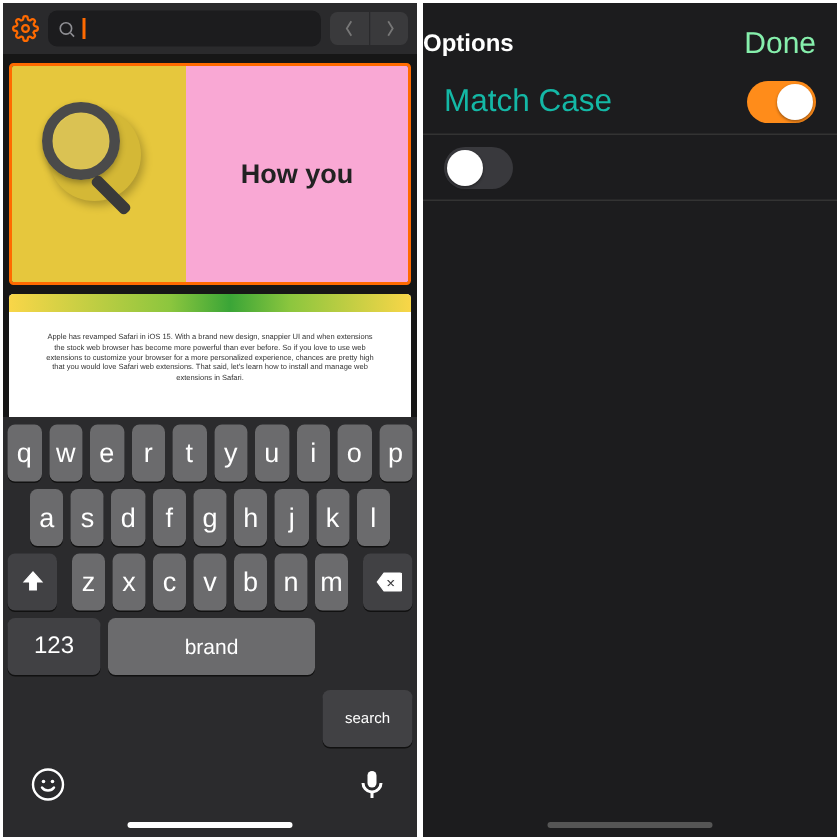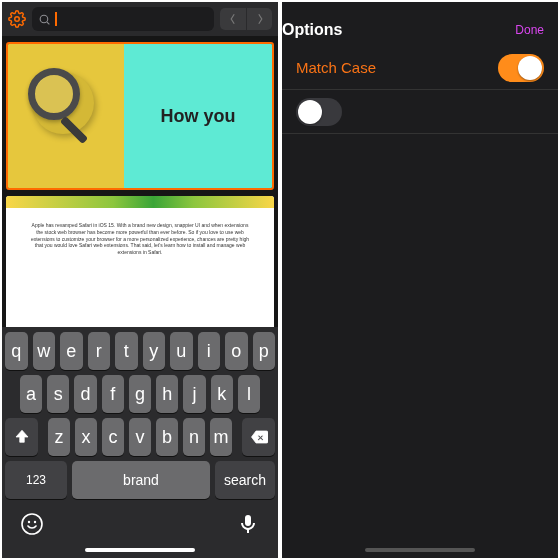--- a/index.html
+++ b/index.html
@@ -16,46 +16,46 @@
   .chev { width: 26px; height: 22px; background: #3a3a3c; display: flex; align-items: center; justify-content: center; }
   .chev:first-child { border-radius: 5px 0 0 5px; }
   .chev:last-child { border-radius: 0 5px 5px 0; border-left:1px solid #2a2a2c;}
   .chev svg { width: 10px; height: 12px; stroke: #777; }
   .slides { background: #161616; padding: 6px 4px 4px; }
   .slide1 { height: 148px; border: 2px solid #ff6a00; border-radius: 3px; display: flex; overflow: hidden; }
   .slide1-left { width: 44%; background: #e6c73d; display:flex; align-items:center; justify-content:center; position:relative; }
   .mag-base { width: 62px; height: 62px; background:#d4b836; border-radius:50%; position:absolute; top:28px; left:24px; box-shadow: 2px 3px 6px rgba(0,0,0,.25);}
   .mag-glass { position:absolute; top:24px; left:20px; width:52px; height:52px; border:7px solid #4a4a4a; border-radius:50%; background:rgba(255,255,255,.15); box-shadow:0 2px 4px rgba(0,0,0,.3);}
   .mag-handle { position:absolute; top:70px; left:62px; width:8px; height:32px; background:#3a3a3a; transform:rotate(-45deg); border-radius:3px;}
-  .slide1-right { width: 56%; background:#5eead4; display:flex; align-items:center; justify-content:center; }
+  .slide1-right { width: 56%; background:#f9a8d4; display:flex; align-items:center; justify-content:center; }
   .slide1-right span { font-weight:800; font-size:18px; color:#222; }
   .slide2 { margin-top:6px; height:148px; border-radius:3px; overflow:hidden; background:#fff; display:flex; flex-direction:column; }
   .gradient { height:12px; background:linear-gradient(90deg,#f9d648 0%,#8cc63e 40%,#3aa537 55%,#8cc63e 70%,#f9d648 100%); }
   .slide2-body { flex:1; padding:14px 24px; }
   .para { font-size:5px; color:#333; line-height:1.35; text-align:center; font-weight:500; }
   
   .kbwrap { position:absolute; bottom:0; left:0; right:0; background:#2b2b2d; }
   .krow { display:flex; gap:5px; padding:5px 3px 0; justify-content:center;}
   .key { flex:1; height:38px; background:#6b6b6d; border-radius:5px; display:flex; align-items:center; justify-content:center; color:#fff; font-size:18px; box-shadow:0 1px 0 #111;}
   .key.dark { background:#414144; font-size:14px;}
   .key.space { flex:4;}
   .key.small { flex:0 0 33px;}
-  .key.search{ flex:0 0 60px; font-size:14px;}
-  .key.num { flex:0 0 62px; font-size:12px;}
+  .key.search{ flex:0 0 60px; font-size:10px;margin-top:48px;}
+  .key.num { flex:0 0 62px; font-size:16px;}
   .krow.r2 { padding-left:18px; padding-right:18px;}
   .krow.r3 .key.dark svg { width:18px; height:18px; stroke:#fff; fill:#fff;}
   .bottombar { display:flex; justify-content:space-between; align-items:center; padding:8px 18px 4px; }
   .bottombar svg { width:24px; height:24px; fill:#fff; color:#fff;}
   .homebar { height:4px; width:110px; background:#fff; border-radius:3px; margin:4px auto 6px;}
   
   .r-header { height:56px; display:flex; align-items:center; justify-content:flex-start; position:relative; background:#1c1c1e; border-bottom:1px solid #333;}
   .r-title { color:#fff; font-size:16px; font-weight:600;}
-  .r-done { position:absolute; right:14px; color:#d946ef; font-size:12px;}
+  .r-done { position:absolute; right:14px; color:#86efac; font-size:20px;}
   .opt-row { display:flex; align-items:center; justify-content:space-between; height:44px; padding:0 14px; border-bottom:0.5px solid #333; background:#1c1c1e;}
-  .opt-label { color:#f97316; font-size:15px;}
+  .opt-label { color:#14b8a6; font-size:21px;}
   .toggle { width:46px; height:28px; border-radius:14px; position:relative;}
   .toggle.on { background:#ff8c1a;}
   .toggle.off { background:#39393d;}
   .knob { width:24px; height:24px; background:#fff; border-radius:50%; position:absolute; top:2px; box-shadow:0 1px 2px rgba(0,0,0,.4);}
   .toggle.on .knob { right:2px;}
   .toggle.off .knob { left:2px;}
   .r-body { position:absolute; top:44px; bottom:0; left:0; right:0; background:#1c1c1e;}
   .r-home { position:absolute; bottom:6px; left:50%; transform:translateX(-50%); width:110px; height:4px; background:#555; border-radius:3px;}
 </style>
 </head>

